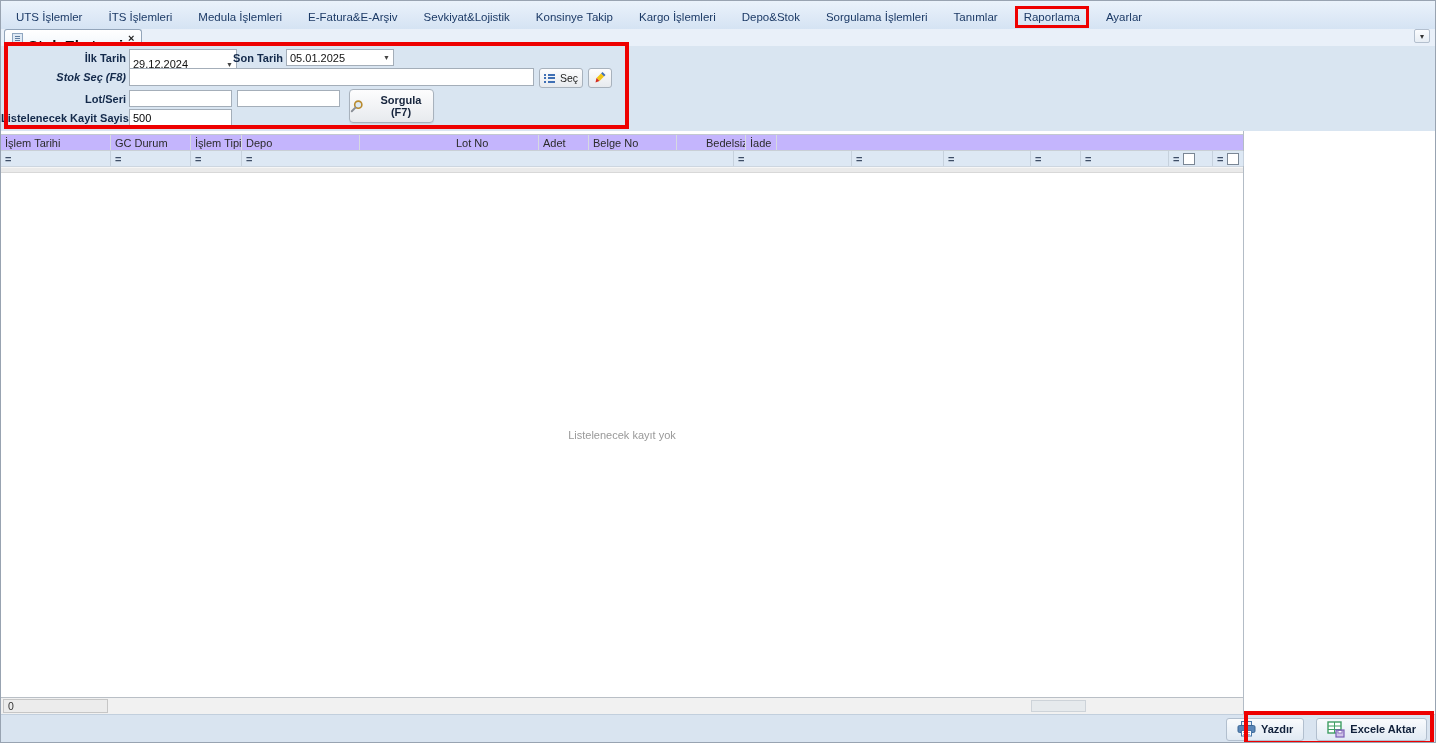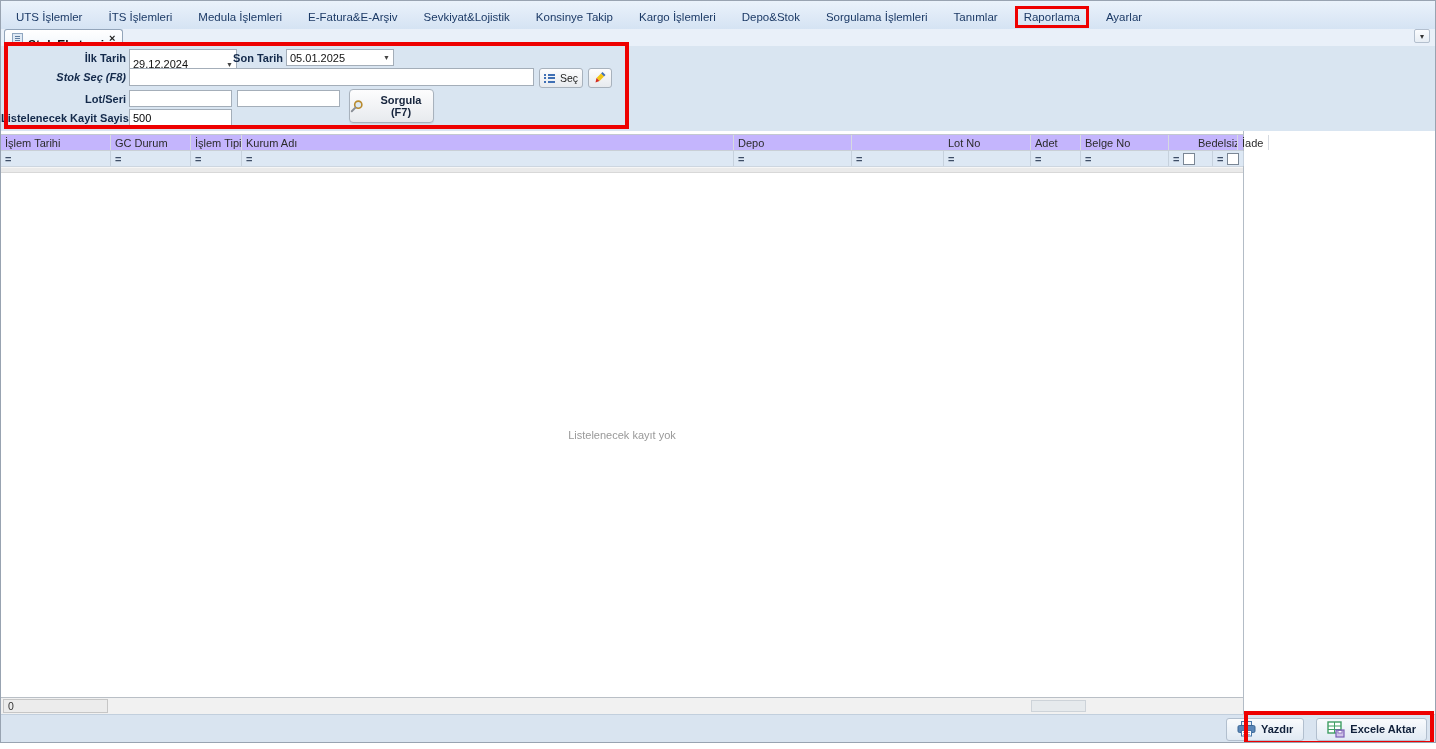--- a/index.html
+++ b/index.html
@@ -31,21 +31,21 @@
     position: absolute; left: 0; top: 28px; width: 100%; height: 17px;
     background: #e9f0f9;
   }
   .tab {
     position: absolute; left: 3px; top: 0; height: 17px;
     background: linear-gradient(#ffffff, #f2f6fb);
     border: 1px solid #93a5ba; border-bottom: none;
     border-radius: 3px 3px 0 0;
     display: flex; align-items: center; padding: 0 7px; gap: 5px;
   }
-  .tab-label { font-weight: bold; font-size: 12px; color: #111; white-space: nowrap; margin-top: 14px; }
+  .tab-label { font-weight: bold; font-size: 15px; color: #111; white-space: nowrap; margin-top: 14px; }
   .tab-close { font-weight: bold; font-size: 11px; color: #222; cursor: pointer; }
   .tab-doc-icon {
     width: 11px; height: 11px; background: #dfe9f4; border: 1px solid #8fa6c0;
     display: inline-block; position: relative;
   }
   .tab-doc-icon::before {
     content: ""; position: absolute; left: 2px; top: 2px; width: 5px; height: 1px;
     background: #5d7ca0; box-shadow: 0 2px 0 #5d7ca0, 0 4px 0 #5d7ca0;
   }
   .tab-scroll-btn {
@@ -236,21 +236,20 @@
 
     <div class="flabel" style="left:0; top:66px;">Listelenecek Kayit Sayisi</div>
     <input class="ftext" style="left: 128px; top: 63px; width: 103px; height: 17px;" value="500">
   </div>
 
   <div class="gridwrap">
     <div class="grid-header-row">
         <div class="hcell" style="width: 110px;">İşlem Tarihi</div>
         <div class="hcell" style="width: 80px;">GC Durum</div>
         <div class="hcell" style="width: 51px;">İşlem Tipi</div>
-        <div class="hcell" style="width: 492px;">Kurum Adı</div>
         <div class="hcell" style="width: 118px;">Depo</div>
         <div class="hcell" style="width: 92px; margin-top: 32px;">Seri No</div>
         <div class="hcell" style="width: 87px;">Lot No</div>
         <div class="hcell" style="width: 50px;">Adet</div>
         <div class="hcell" style="width: 88px;">Belge No</div>
         <div class="hcell" style="width: 44px; margin-left: 25px;">Bedelsiz</div>
         <div class="hcell" style="width: 31px;">İade</div>
       </div>
     <div class="grid-filter-row">
         <div class="fcell" style="width: 110px;">

